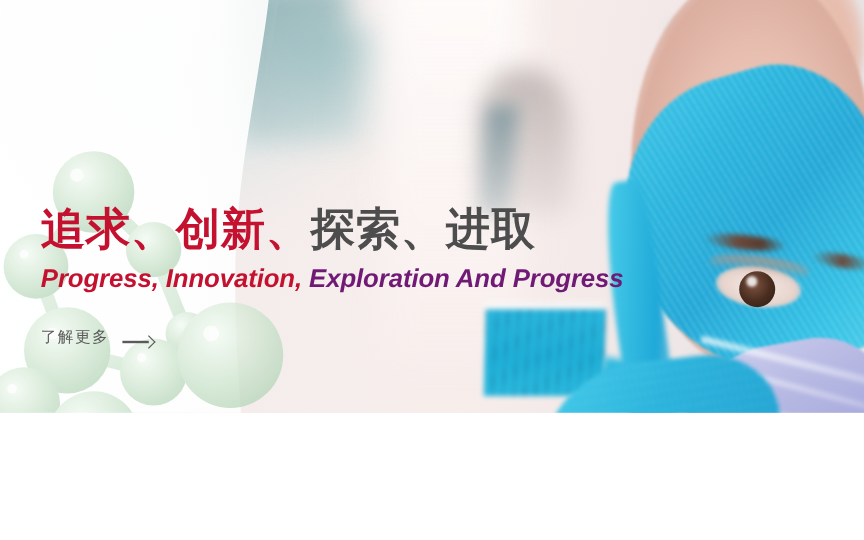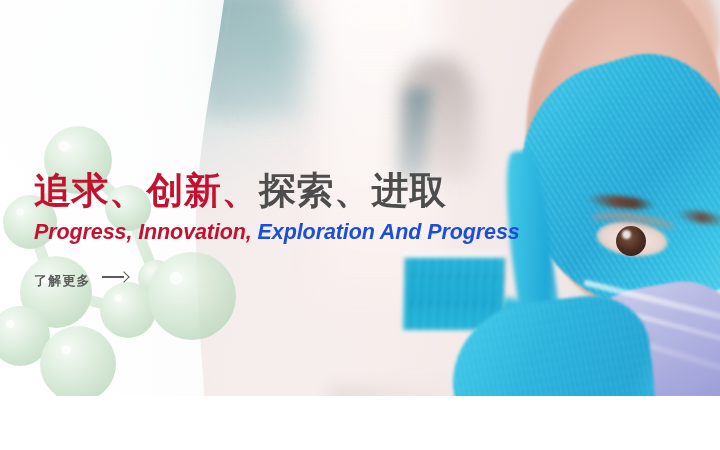--- a/index.html
+++ b/index.html
@@ -6,21 +6,21 @@
   * { margin:0; padding:0; box-sizing:border-box; }
   html, body {
     width:720px; height:450px;
     overflow:hidden;
     background:#ffffff;
     font-family:"Liberation Sans", sans-serif;
   }
 
   .banner {
     position:relative;
-    width:720px; height:396px;
+    width:720px; height:344px;
     overflow:hidden;
     background:#f3ecec;
   }
 
   
   .photo { position:absolute; inset:0; overflow:hidden; }
 
   
   .photo-base {
     position:absolute; inset:0;
@@ -282,33 +282,32 @@
   .subhead {
     margin-top:8px;
     font-size:21.5px;
     font-weight:700;
     font-style:italic;
     line-height:1.2;
     letter-spacing:-.1px;
     white-space:nowrap;
   }
   .subhead .sh-red  { color:#c4112f; }
-  .subhead .sh-gray { color:#1d4ed8; }
+  .subhead .sh-gray { color:#701a75; }
 
   .cta {
     display:inline-flex;
-    align-items:flex-start;
+    align-items:flex-end;
     gap:11px;
     margin-top:26px;
     color:#5a5a5a;
     font-size:13px;
     letter-spacing:1.2px;
     cursor:pointer;
     text-decoration:none;
-    font-weight:bold;
   }
   .cta-arrow {
     display:inline-block;
     width:26px; height:10px;
     position:relative;
   }
   .cta-arrow::before {
     content:""; position:absolute; left:0; top:4.5px;
     width:22px; height:1.3px; background:#5a5a5a;
   }

